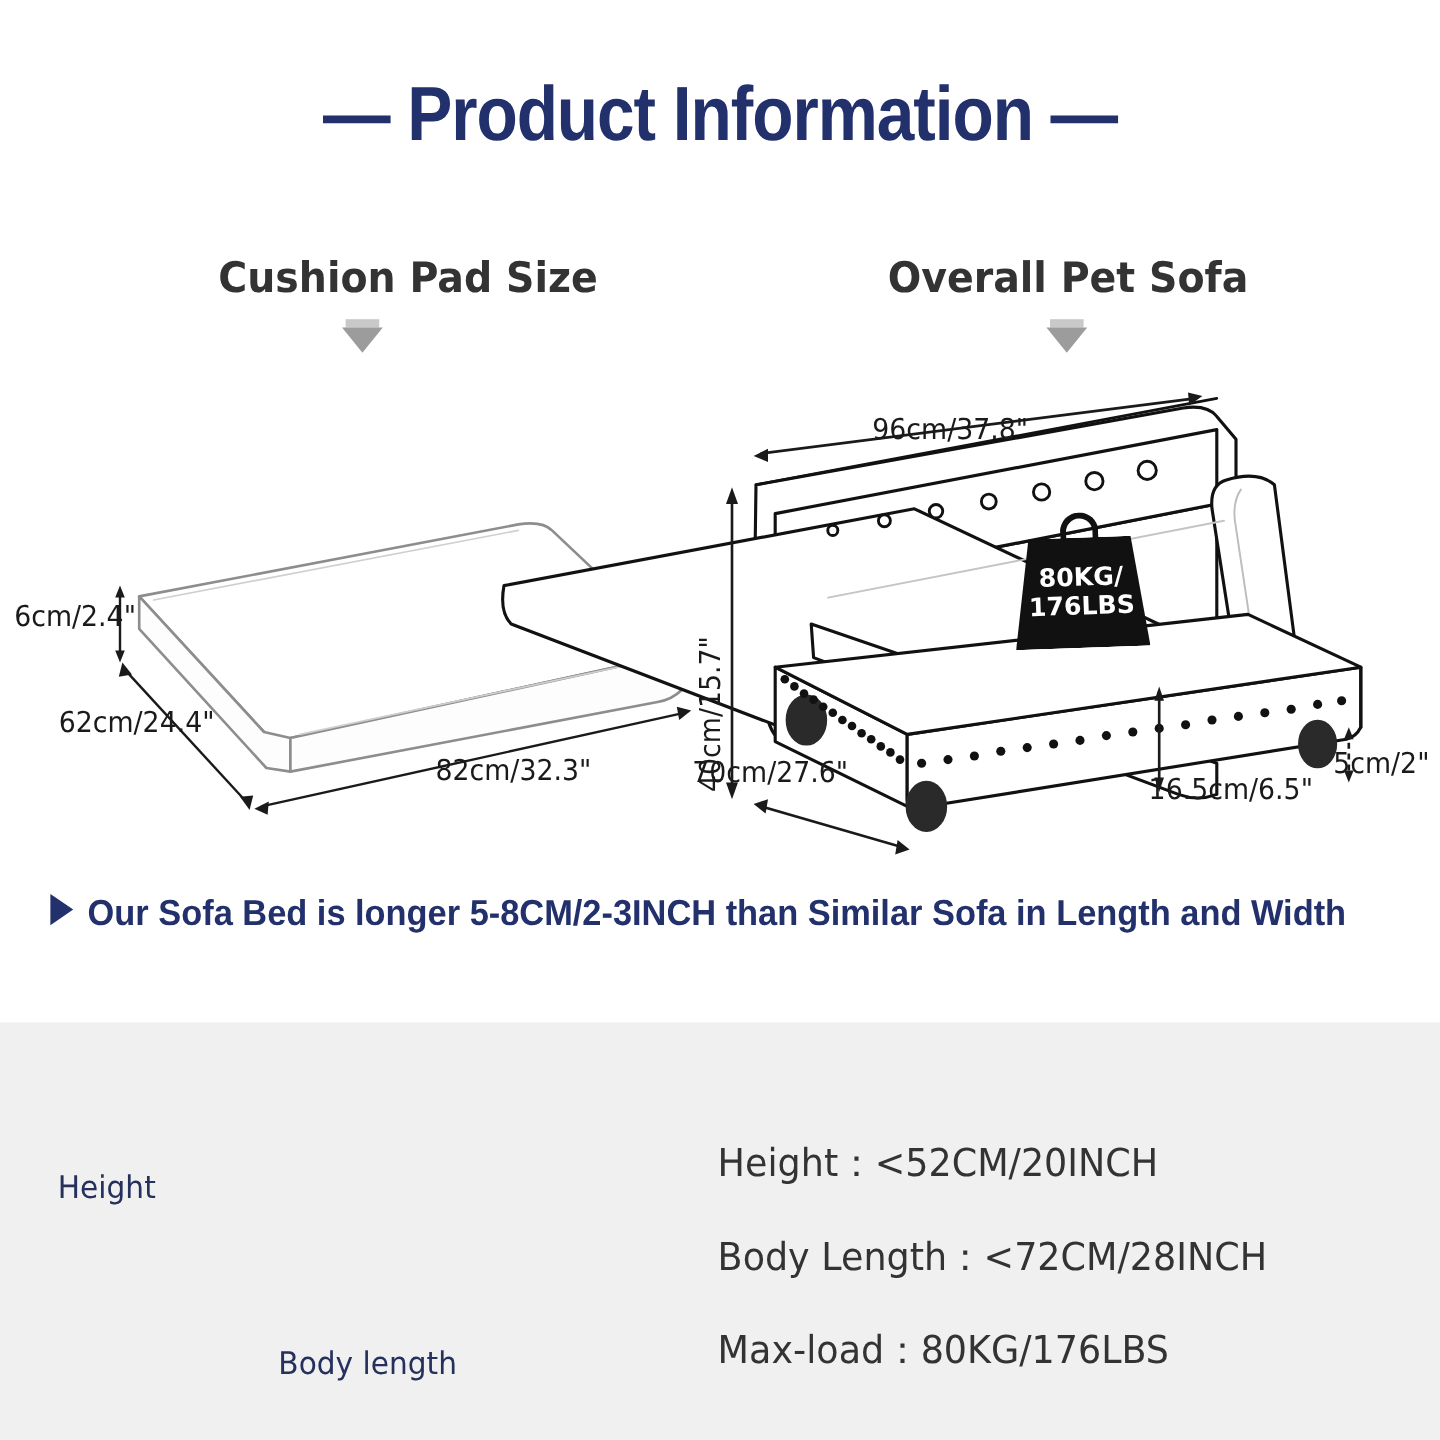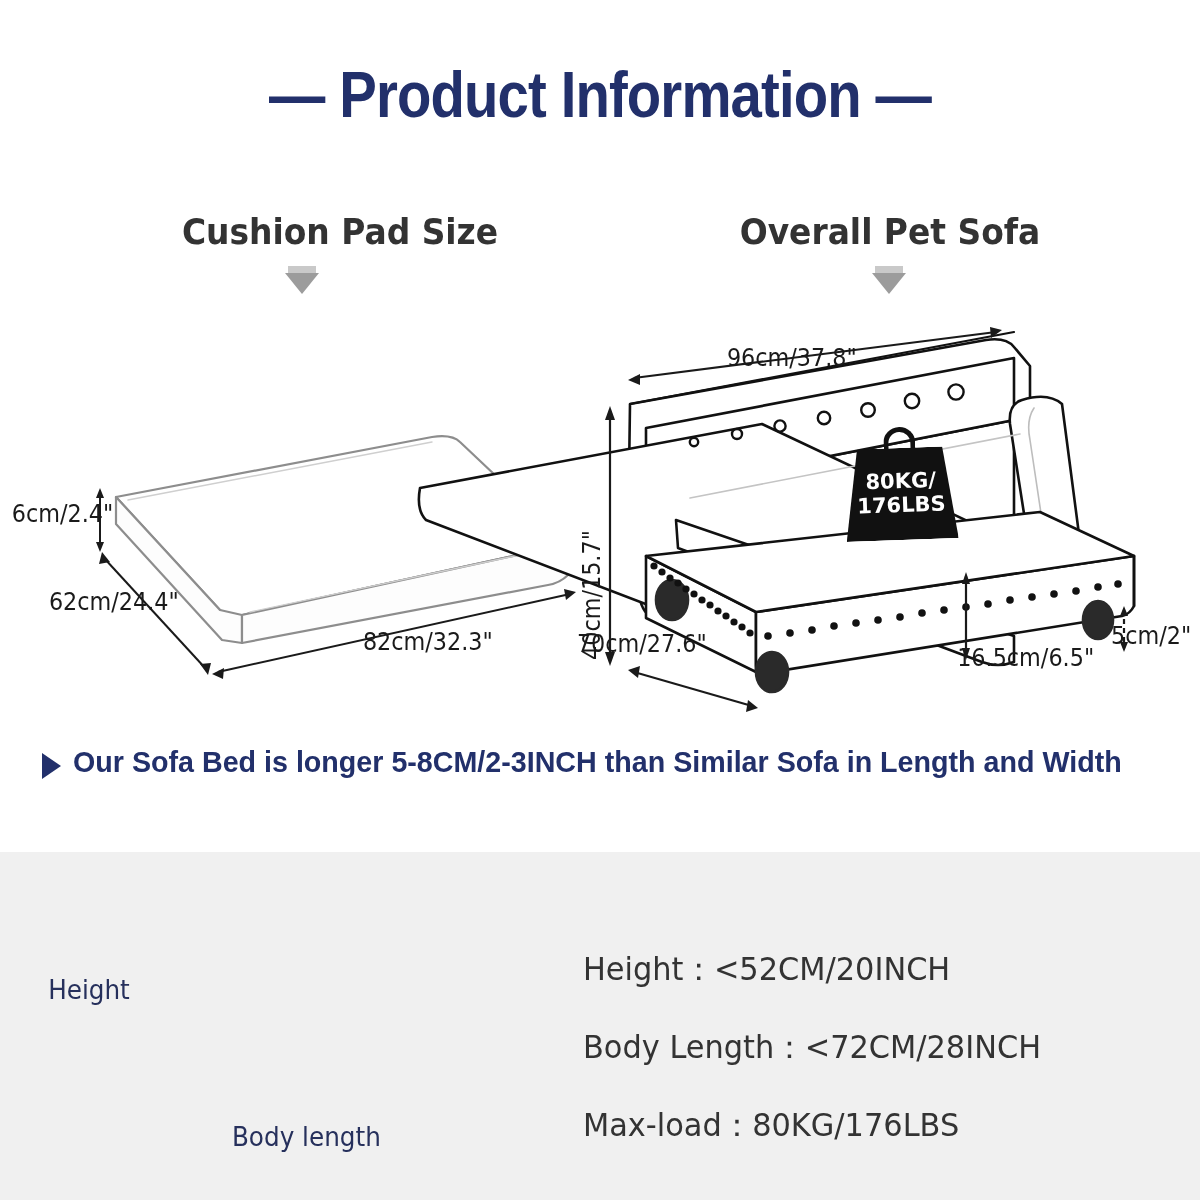--- a/index.html
+++ b/index.html
@@ -131,21 +131,21 @@
     text-align: center;
   }
 
   
   .banner {
     position: absolute;
     top: 745px;
     left: 42px;
     width: 1140px;
     display: flex;
-    align-items: flex-end;
+    align-items: flex-start;
     gap: 12px;
   }
   .banner .tri {
     width: 0; height: 0;
     border-top: 13px solid transparent;
     border-bottom: 13px solid transparent;
     border-left: 19px solid #22306b;
     flex: none;
   }
   .banner .txt {
@@ -163,21 +163,21 @@
     position: absolute;
     left: 0;
     top: 852px;
     width: 1200px;
     height: 348px;
     background: #f0f0f0;
   }
 
   .spec-list {
     position: absolute;
-    left: 583px;
+    left: 598px;
     top: 948px;
     width: 560px;
   }
   .spec-line {
     font-family: "DejaVu Sans", sans-serif;
     font-size: 32px;
     color: #333333;
     margin-bottom: 34px;
     white-space: nowrap;
     transform: scaleX(0.95);

